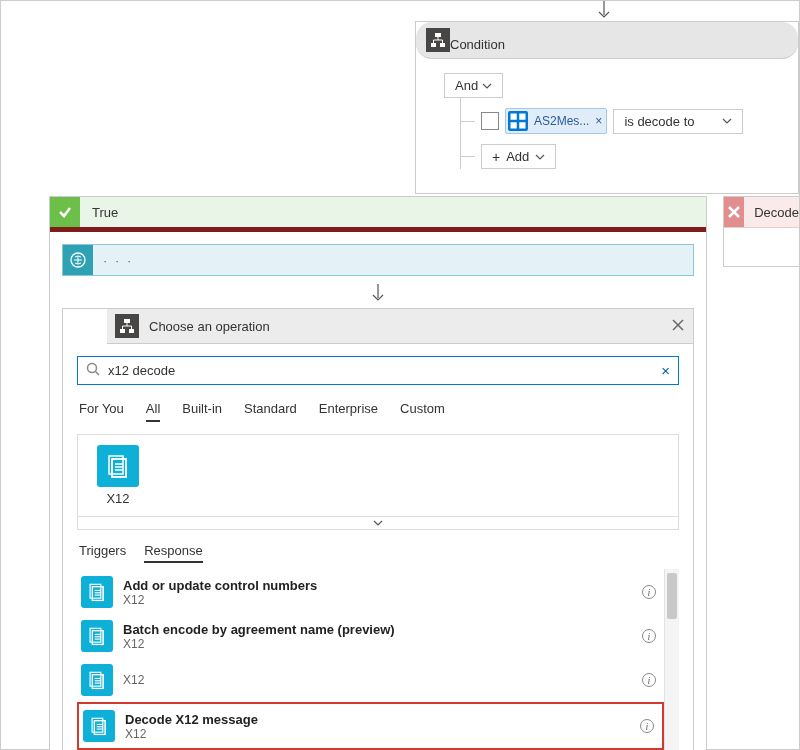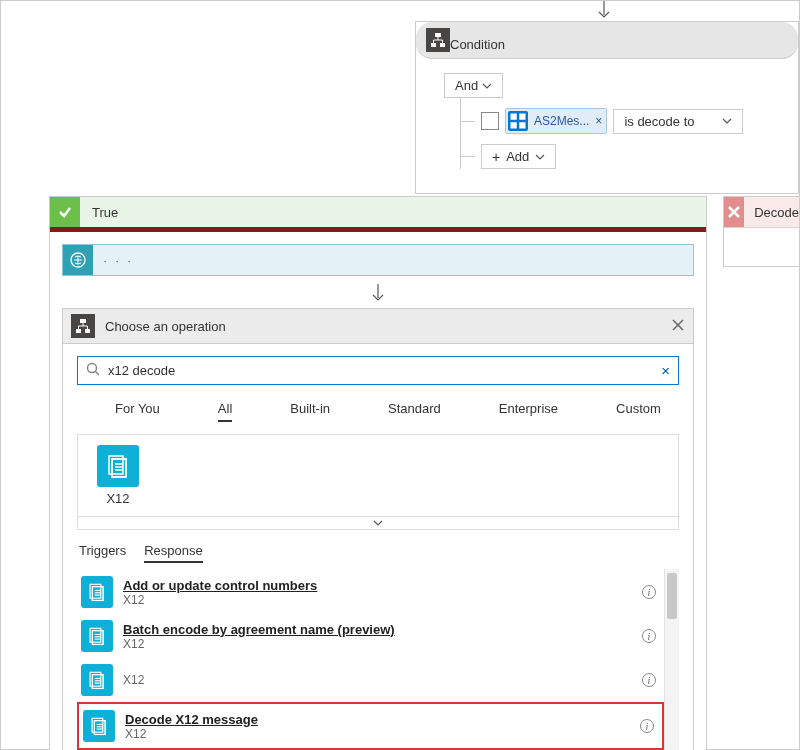--- a/index.html
+++ b/index.html
@@ -45,52 +45,52 @@
   .false-body { height: 38px; }
 
   .response-block { margin:12px; border:1px solid #8cc6d9; display:flex; align-items:center; background:#e4f2f7; }
   .resp-icon { width:30px; height:30px; background:#2ea1b4; display:flex; align-items:center; justify-content:center; }
   .resp-icon svg { width:16px; height:16px; fill:#fff; }
   .resp-label { padding-left:12px; flex:1; color:#333; }
   .dots { padding:0 10px; color:#666; letter-spacing:2px; }
 
   
   .op-card { margin:0 12px 12px 12px; border:1px solid #ccc; background:#fff; }
-  .op-head { display:flex; align-items:center; background:#ececec; padding:5px 8px; border-bottom:1px solid #ccc; }
+  .op-head { display:flex; align-items:center; background:#ececec; padding:5px 8px; border-bottom:1px solid #ccc;margin-left:44px; }
   .op-head .cond-icon { background:#484644; }
   .op-title { padding-left:10px; flex:1; }
   .close-x svg { width:14px; height:14px; stroke:#666; stroke-width:1.5; fill:none; }
 
   .search-wrap { padding:12px 14px 8px 14px; }
   .search-box { display:flex; align-items:center; border:1px solid #0078d4; padding:5px 8px; gap:8px; }
   .search-ic svg { width:14px; height:14px; stroke:#8a8886; fill:none; stroke-width:1.5; }
   .search-input { flex:1; border:none; outline:none; font-size:13px; color:#333; background:transparent; }
   .clear-x { color:#0060b0; font-size:15px; font-weight:normal; }
 
   .op-tabs { display:flex; gap:22px; padding:4px 16px 6px 16px; font-size:13px; color:#333; }
-  .op-tab { padding:4px 0; border-bottom:2px solid transparent;margin-left:36px; }
+  .op-tab { padding:4px 0; border-bottom:2px solid transparent; }
   .op-tab.active { border-bottom-color:#333; }
 
   .connector-row { margin:6px 14px 0 14px; border:1px solid #ddd; padding:10px 12px; }
   .connector-chip { display:inline-flex; flex-direction:column; align-items:center; gap:4px; width:56px; }
   .x12-ic { width:42px; height:42px; background:#0fb0d8; border-radius:3px; display:flex; align-items:center; justify-content:center; }
   .x12-ic svg { width:26px; height:26px; fill:#fff; }
 
   .expander { margin:0 14px; border:1px solid #ddd; border-top:0; display:flex; justify-content:center; padding:1px 0; }
 
   .ta-tabs { display:flex; gap:18px; padding:10px 16px 6px 16px; }
   .ta-tab { padding:3px 0; border-bottom:2px solid transparent; }
   .ta-tab.active { border-bottom-color:#333; }
 
   .actions-wrap { position:relative; margin:0 14px 14px 14px; display:flex; }
   .actions-list { flex:1; border-top:1px solid transparent; }
   .action-item { display:flex; align-items:center; gap:10px; padding:6px 32px 6px 4px; position:relative; }
   .action-item .x12-ic-sm { width:32px; height:32px; background:#0fb0d8; border-radius:3px; display:flex; align-items:center; justify-content:center; flex-shrink:0; }
   .action-item .x12-ic-sm svg { width:20px; height:20px; fill:#fff; }
-  .action-text .title { font-size:13px; color:#222; font-weight:600;text-decoration:underline; }
+  .action-text .title { font-size:13px; color:#222; font-weight:600; }
   .action-text .sub { font-size:12px; color:#666; }
   .info-i { position:absolute; right:8px; top:50%; transform:translateY(-50%); width:14px; height:14px; border:1px solid #888; border-radius:50%; display:flex; align-items:center; justify-content:center; font-size:10px; color:#666; font-style: italic; font-family: serif;}
   .highlight { border:2px solid #d13a2e; }
 
   .scroll-track { width:15px; background:#f4f4f4; border-left:1px solid #e2e2e2; position:relative; }
   .scroll-thumb { position:absolute; left:2px; right:2px; top:4px; height:46px; background:#c8c8c8; border-radius:2px; }
 
   svg.doc-icon rect { fill:none; stroke:#fff; stroke-width:1.5; }
   svg.doc-icon line { stroke:#fff; stroke-width:1.5; }
 </style>

